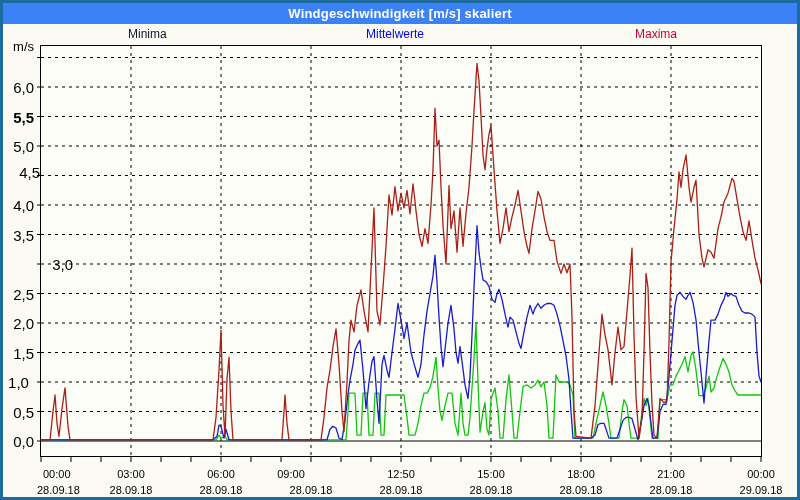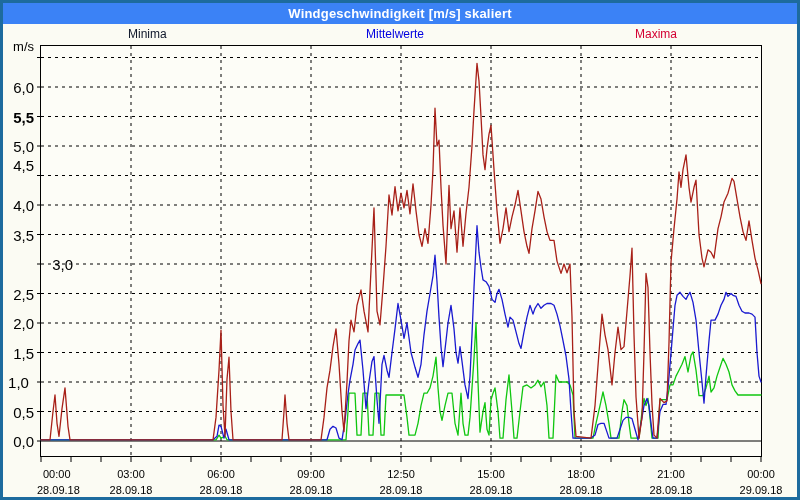--- a/index.html
+++ b/index.html
@@ -100,37 +100,37 @@
         <polyline points="0.0,393.8 175.0,393.8 178.0,389.1 180.0,392.1 184.0,390.3 186.0,393.8 305.0,393.8 307.0,365.5 308.0,347.2 314.0,347.2 316.0,389.1 320.0,389.1 322.0,347.2 326.0,347.2 328.0,389.1 332.0,389.1 334.0,347.2 338.0,347.2 340.0,389.1 343.0,389.1 345.0,349.0 355.0,349.0 363.0,349.0 366.0,371.4 368.0,389.1 374.0,389.1 377.0,377.3 380.0,359.6 383.0,347.2 386.0,347.2 389.0,341.9 392.0,330.1 395.0,311.2 397.0,341.9 399.0,365.5 401.0,374.4 404.0,359.6 407.0,347.2 411.0,347.2 414.0,377.3 417.0,389.1 420.0,347.2 422.0,377.3 424.0,389.1 427.0,389.1 429.0,371.4 433.0,312.4 435.0,277.0 437.0,336.0 439.0,386.1 442.0,365.5 444.0,356.6 446.0,383.2 448.0,389.1 450.0,353.7 452.0,347.2 454.0,341.9 457.0,365.5 459.0,392.1 462.0,392.1 465.0,353.7 468.0,328.9 471.0,365.5 473.0,392.1 476.0,392.1 479.0,365.5 482.0,340.7 486.0,338.9 490.0,341.9 494.0,338.9 497.0,334.2 500.0,340.7 503.0,336.0 506.0,359.6 508.0,392.1 512.0,392.1 515.0,328.9 518.0,336.0 522.0,336.0 526.0,336.0 529.0,338.9 532.0,349.0 534.0,392.1 552.0,392.1 555.0,377.3 559.0,359.6 562.0,346.0 565.0,359.6 568.0,377.3 570.0,392.1 578.0,392.1 581.0,365.5 583.0,353.7 586.0,359.6 588.0,377.3 590.0,392.1 598.0,392.1 601.0,365.5 603.0,352.5 605.0,359.6 607.0,352.5 609.0,371.4 611.0,392.1 617.0,392.1 619.0,353.7 622.0,353.7 626.0,353.7 629.0,338.9 632.0,338.9 635.0,330.1 638.0,324.2 641.0,318.3 644.0,310.6 647.0,326.0 650.0,309.4 652.0,305.9 655.0,324.2 658.0,349.6 662.0,349.6 665.0,341.9 668.0,330.1 670.0,346.0 673.0,341.9 676.0,330.1 679.0,321.3 682.0,312.4 685.0,318.3 688.0,326.0 691.0,338.9 694.0,344.9 697.0,349.0 720.0,349.0" class="series" stroke="#10c610"></polyline>
         <polyline points="0.0,393.8 172.0,393.8 176.0,390.3 178.0,379.1 180.0,380.3 183.0,392.1 185.0,383.2 188.0,393.8 241.0,393.8 286.0,393.8 289.0,383.2 292.0,380.3 295.0,382.0 298.0,392.1 301.0,393.8 304.0,374.4 307.0,347.8 309.0,334.2 312.0,318.3 314.0,304.1 317.0,297.6 319.0,294.1 322.0,324.2 325.0,362.6 328.0,336.0 331.0,315.4 333.0,310.6 336.0,353.7 338.0,377.3 341.0,318.3 343.0,309.4 346.0,324.2 348.0,331.3 351.0,306.5 354.0,282.9 357.0,257.5 360.0,274.1 363.0,292.3 366.0,277.0 370.0,306.5 374.0,321.3 377.0,331.3 380.0,318.3 383.0,288.8 386.0,265.2 389.0,247.5 392.0,229.8 394.0,209.2 396.0,235.7 398.0,271.1 400.0,300.6 402.0,320.7 405.0,294.7 407.0,277.0 410.0,259.3 413.0,282.9 415.0,306.5 417.0,317.1 419.0,300.6 421.0,315.4 424.0,338.9 427.0,352.5 429.0,330.1 431.0,288.8 433.0,241.6 436.0,179.7 438.0,206.2 440.0,221.5 442.0,233.9 445.0,235.7 448.0,240.4 451.0,253.4 454.0,256.4 456.0,247.5 458.0,243.4 461.0,253.4 464.0,268.1 467.0,281.1 469.0,271.1 472.0,274.1 475.0,285.9 478.0,297.6 480.0,302.4 483.0,285.9 486.0,271.1 489.0,259.3 492.0,268.1 494.0,262.3 497.0,257.5 500.0,262.3 503.0,259.3 506.0,257.5 510.0,257.5 513.0,259.3 516.0,268.1 519.0,279.9 522.0,294.7 525.0,310.0 528.0,333.1 530.0,365.5 532.0,392.1 550.0,392.1 554.0,389.1 557.0,378.5 560.0,377.3 563.0,377.3 566.0,386.1 568.0,392.1 576.0,392.1 579.0,383.2 582.0,374.4 585.0,371.4 588.0,371.4 591.0,372.6 594.0,383.2 597.0,393.8 600.0,377.3 603.0,359.6 606.0,352.5 608.0,359.6 610.0,377.3 612.0,392.1 616.0,392.1 619.0,365.5 622.0,358.4 625.0,358.4 627.0,341.9 630.0,307.1 632.0,282.9 634.0,259.3 636.0,249.3 639.0,246.3 642.0,250.4 645.0,253.4 647.0,249.3 649.0,246.3 652.0,256.4 655.0,274.1 658.0,306.5 661.0,336.0 663.0,357.2 665.0,330.1 668.0,294.7 670.0,274.1 674.0,274.1 677.0,268.1 680.0,259.3 683.0,253.4 685.0,246.3 687.0,250.4 690.0,247.5 692.0,249.3 695.0,250.4 698.0,259.3 701.0,265.2 704.0,267.0 708.0,267.0 711.0,268.1 714.0,271.1 716.0,306.5 718.0,330.1 720.0,336.0" class="series" stroke="#1a1ad0"></polyline>
         <polyline points="0.0,393.8 9.0,393.8 12.0,365.5 14.0,349.0 16.0,377.3 18.0,390.3 21.0,362.6 24.0,341.9 27.0,380.3 29.0,393.8 172.0,393.8 175.0,371.4 178.0,324.2 180.0,284.1 182.0,359.6 184.0,390.3 186.0,333.1 188.0,311.2 190.0,365.5 192.0,393.8 241.0,393.8 243.0,365.5 244.0,349.0 246.0,377.3 248.0,393.8 280.0,393.8 283.0,371.4 286.0,341.9 289.0,324.2 292.0,300.6 295.0,282.9 298.0,318.3 301.0,365.5 303.0,385.6 306.0,336.0 308.0,294.7 310.0,274.1 313.0,285.9 316.0,259.3 320.0,244.0 323.0,265.2 327.0,285.9 330.0,223.9 333.0,161.9 336.0,265.2 339.0,278.8 342.0,241.6 345.0,200.3 348.0,149.0 351.0,169.0 354.0,140.7 357.0,164.9 360.0,147.2 363.0,161.9 366.0,144.3 369.0,167.8 372.0,137.8 375.0,164.9 378.0,188.5 381.0,200.3 384.0,182.6 387.0,197.3 390.0,159.0 392.0,123.6 394.0,62.2 396.0,100.0 398.0,94.1 400.0,141.3 402.0,179.1 405.0,218.0 408.0,139.5 410.0,182.6 413.0,164.9 416.0,206.2 419.0,161.9 422.0,200.3 425.0,167.3 428.0,141.3 431.0,100.0 433.0,64.6 436.0,17.4 438.0,35.1 440.0,70.5 442.0,108.9 444.0,123.6 446.0,102.9 448.0,88.2 450.0,79.4 453.0,123.6 456.0,164.9 459.0,197.3 462.0,182.6 465.0,161.9 468.0,185.6 471.0,170.8 474.0,159.0 477.0,144.3 480.0,164.9 483.0,185.6 486.0,200.3 488.0,207.4 491.0,182.6 494.0,164.9 497.0,145.4 500.0,153.1 503.0,170.8 506.0,185.6 509.0,194.4 513.0,194.4 516.0,215.1 520.0,227.4 523.0,218.0 526.0,226.8 529.0,218.0 531.0,271.1 533.0,365.5 535.0,390.3 550.0,392.1 554.0,359.6 558.0,306.5 561.0,268.1 564.0,288.8 567.0,303.6 571.0,338.9 574.0,306.5 577.0,281.1 580.0,303.6 583.0,300.6 586.0,265.2 589.0,229.8 591.0,202.1 593.0,288.8 595.0,350.8 598.0,392.1 601.0,371.4 603.0,306.5 605.0,227.4 607.0,241.6 609.0,306.5 611.0,358.4 613.0,389.1 616.0,392.1 619.0,352.5 623.0,356.6 626.0,354.9 628.0,296.5 630.0,216.2 633.0,182.6 636.0,153.1 638.0,126.0 640.0,141.3 642.0,123.6 645.0,108.9 648.0,141.3 650.0,156.1 653.0,141.3 655.0,134.2 658.0,188.5 661.0,212.1 663.0,220.9 667.0,203.8 670.0,206.2 673.0,212.1 677.0,182.6 680.0,170.8 683.0,156.1 687.0,147.2 691.0,132.4 693.0,135.4 696.0,153.1 699.0,170.8 702.0,185.6 705.0,194.4 708.0,174.9 711.0,194.4 714.0,212.1 717.0,223.9 720.0,237.5" class="series" stroke="#a82018"></polyline>
       </svg>
   </div>
 
   <div id="labels">
       <div class="ylabel" style="top: 76px;">6,0</div>
       <div class="ylabel" style="top: 105.5px; font-weight: bold;">5,5</div>
       <div class="ylabel" style="top: 135px;">5,0</div>
-      <div class="ylabel" style="top: 154px;">4,5</div>
+      <div class="ylabel" style="top: 161px; padding-left: 6px;">4,5</div>
       <div class="ylabel" style="top: 194px;">4,0</div>
       <div class="ylabel" style="top: 223.5px;">3,5</div>
       <div class="ylabel" style="top: 253px; padding-left: 39px;">3,0</div>
       <div class="ylabel" style="top: 282.5px;">2,5</div>
       <div class="ylabel" style="top: 312px;">2,0</div>
       <div class="ylabel" style="top: 341.5px;">1,5</div>
       <div class="ylabel" style="top: 371px; text-align: center;">1,0</div>
       <div class="ylabel" style="top: 400.5px;">0,5</div>
       <div class="ylabel" style="top: 430px;">0,0</div>
       <div class="xtime" style="left: 40px; top: 465px; transform: none;">00:00</div>
       <div class="xdate" style="left: 34px; top: 481px; transform: none;">28.09.18</div>
       <div class="xtime" style="left: 128px; top: 465px; transform: translateX(-50%);">03:00</div>
       <div class="xdate" style="left: 128px; top: 481px; transform: translateX(-50%);">28.09.18</div>
       <div class="xtime" style="left: 218px; top: 465px; transform: translateX(-50%);">06:00</div>
       <div class="xdate" style="left: 218px; top: 481px; transform: translateX(-50%);">28.09.18</div>
-      <div class="xtime" style="left: 308px; top: 465px; transform: translateX(-50%);">09:00</div>
+      <div class="xtime" style="left: 288px; top: 465px; transform: translateX(-50%);">09:00</div>
       <div class="xdate" style="left: 308px; top: 481px; transform: translateX(-50%);">28.09.18</div>
       <div class="xtime" style="left: 398px; top: 465px; transform: translateX(-50%);">12:50</div>
       <div class="xdate" style="left: 398px; top: 481px; transform: translateX(-50%);">28.09.18</div>
       <div class="xtime" style="left: 488px; top: 465px; transform: translateX(-50%);">15:00</div>
       <div class="xdate" style="left: 488px; top: 481px; transform: translateX(-50%);">28.09.18</div>
       <div class="xtime" style="left: 578px; top: 465px; transform: translateX(-50%);">18:00</div>
       <div class="xdate" style="left: 578px; top: 481px; transform: translateX(-50%);">28.09.18</div>
       <div class="xtime" style="left: 668px; top: 465px; transform: translateX(-50%);">21:00</div>
       <div class="xdate" style="left: 668px; top: 481px; transform: translateX(-50%);">28.09.18</div>
       <div class="xtime" style="left: 758px; top: 465px; transform: translateX(-50%);">00:00</div>

